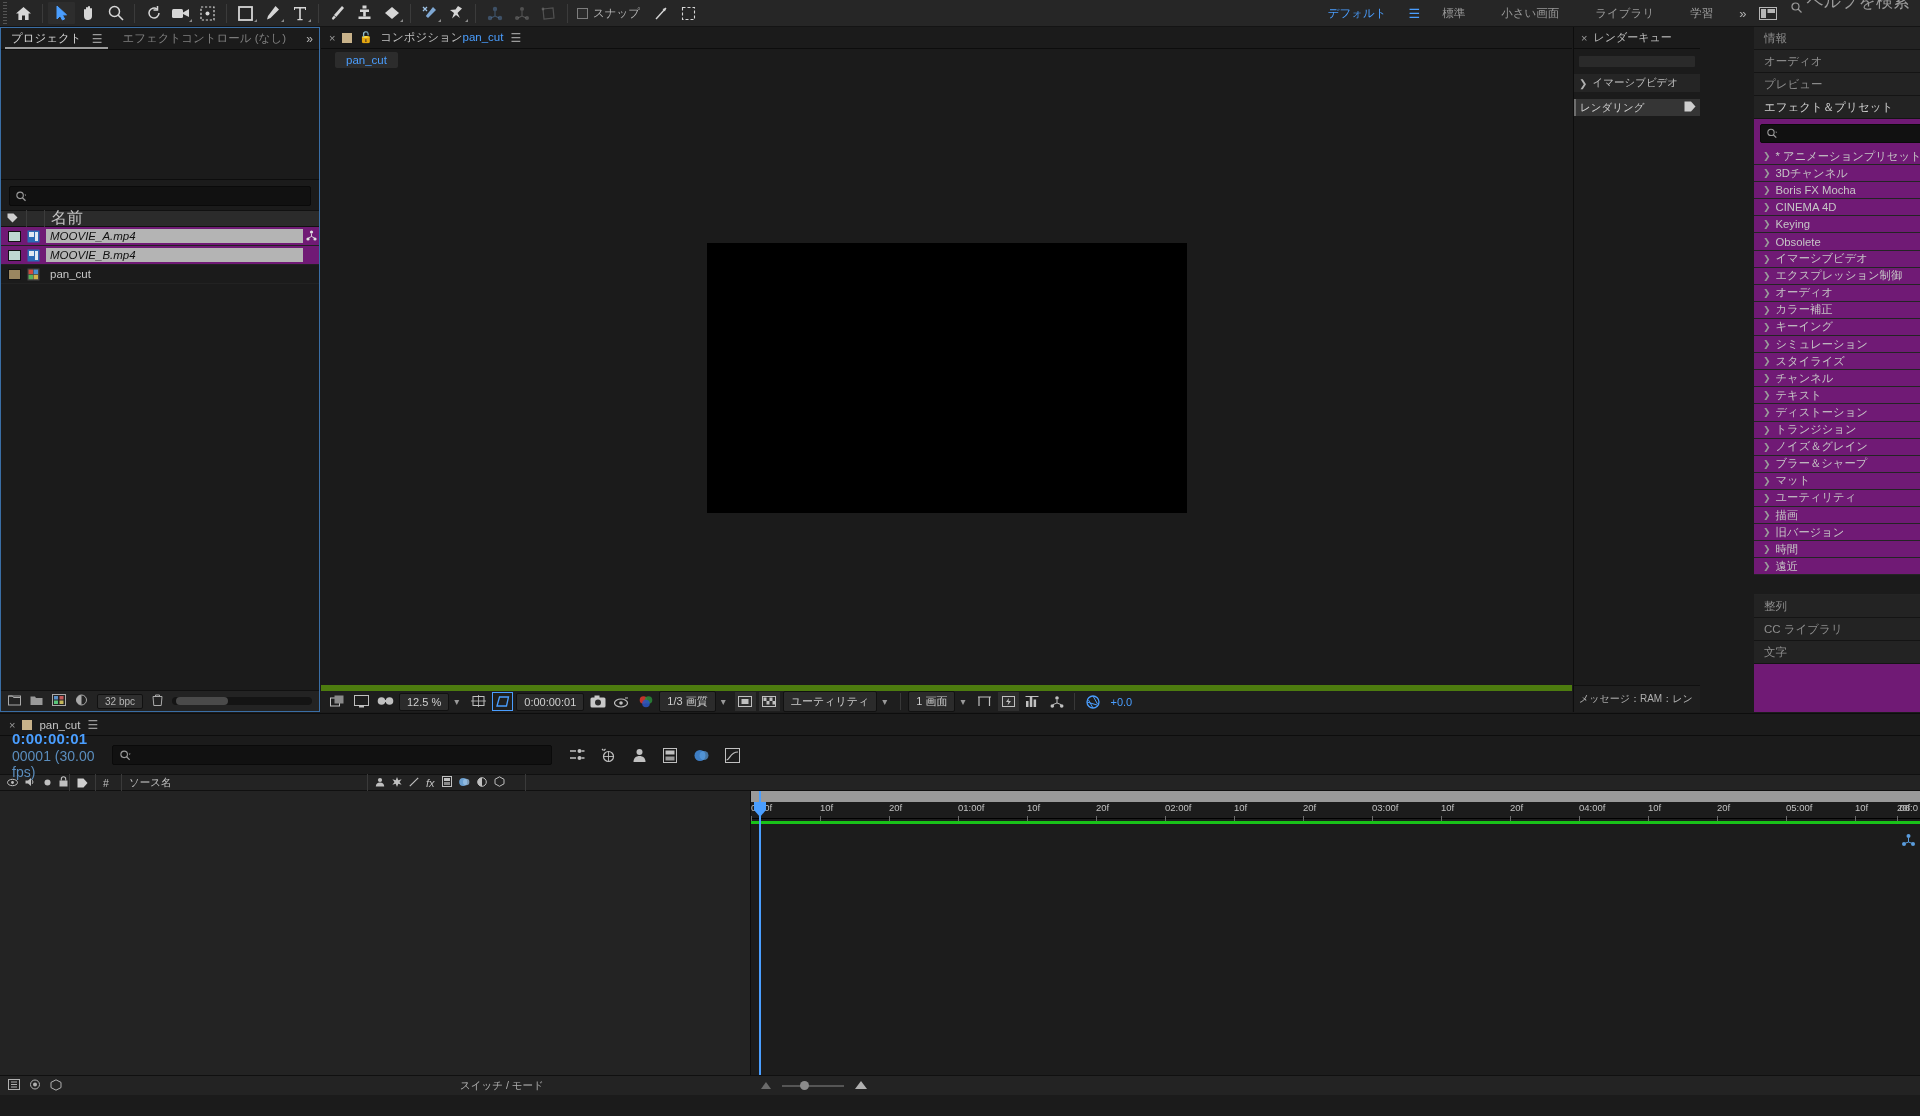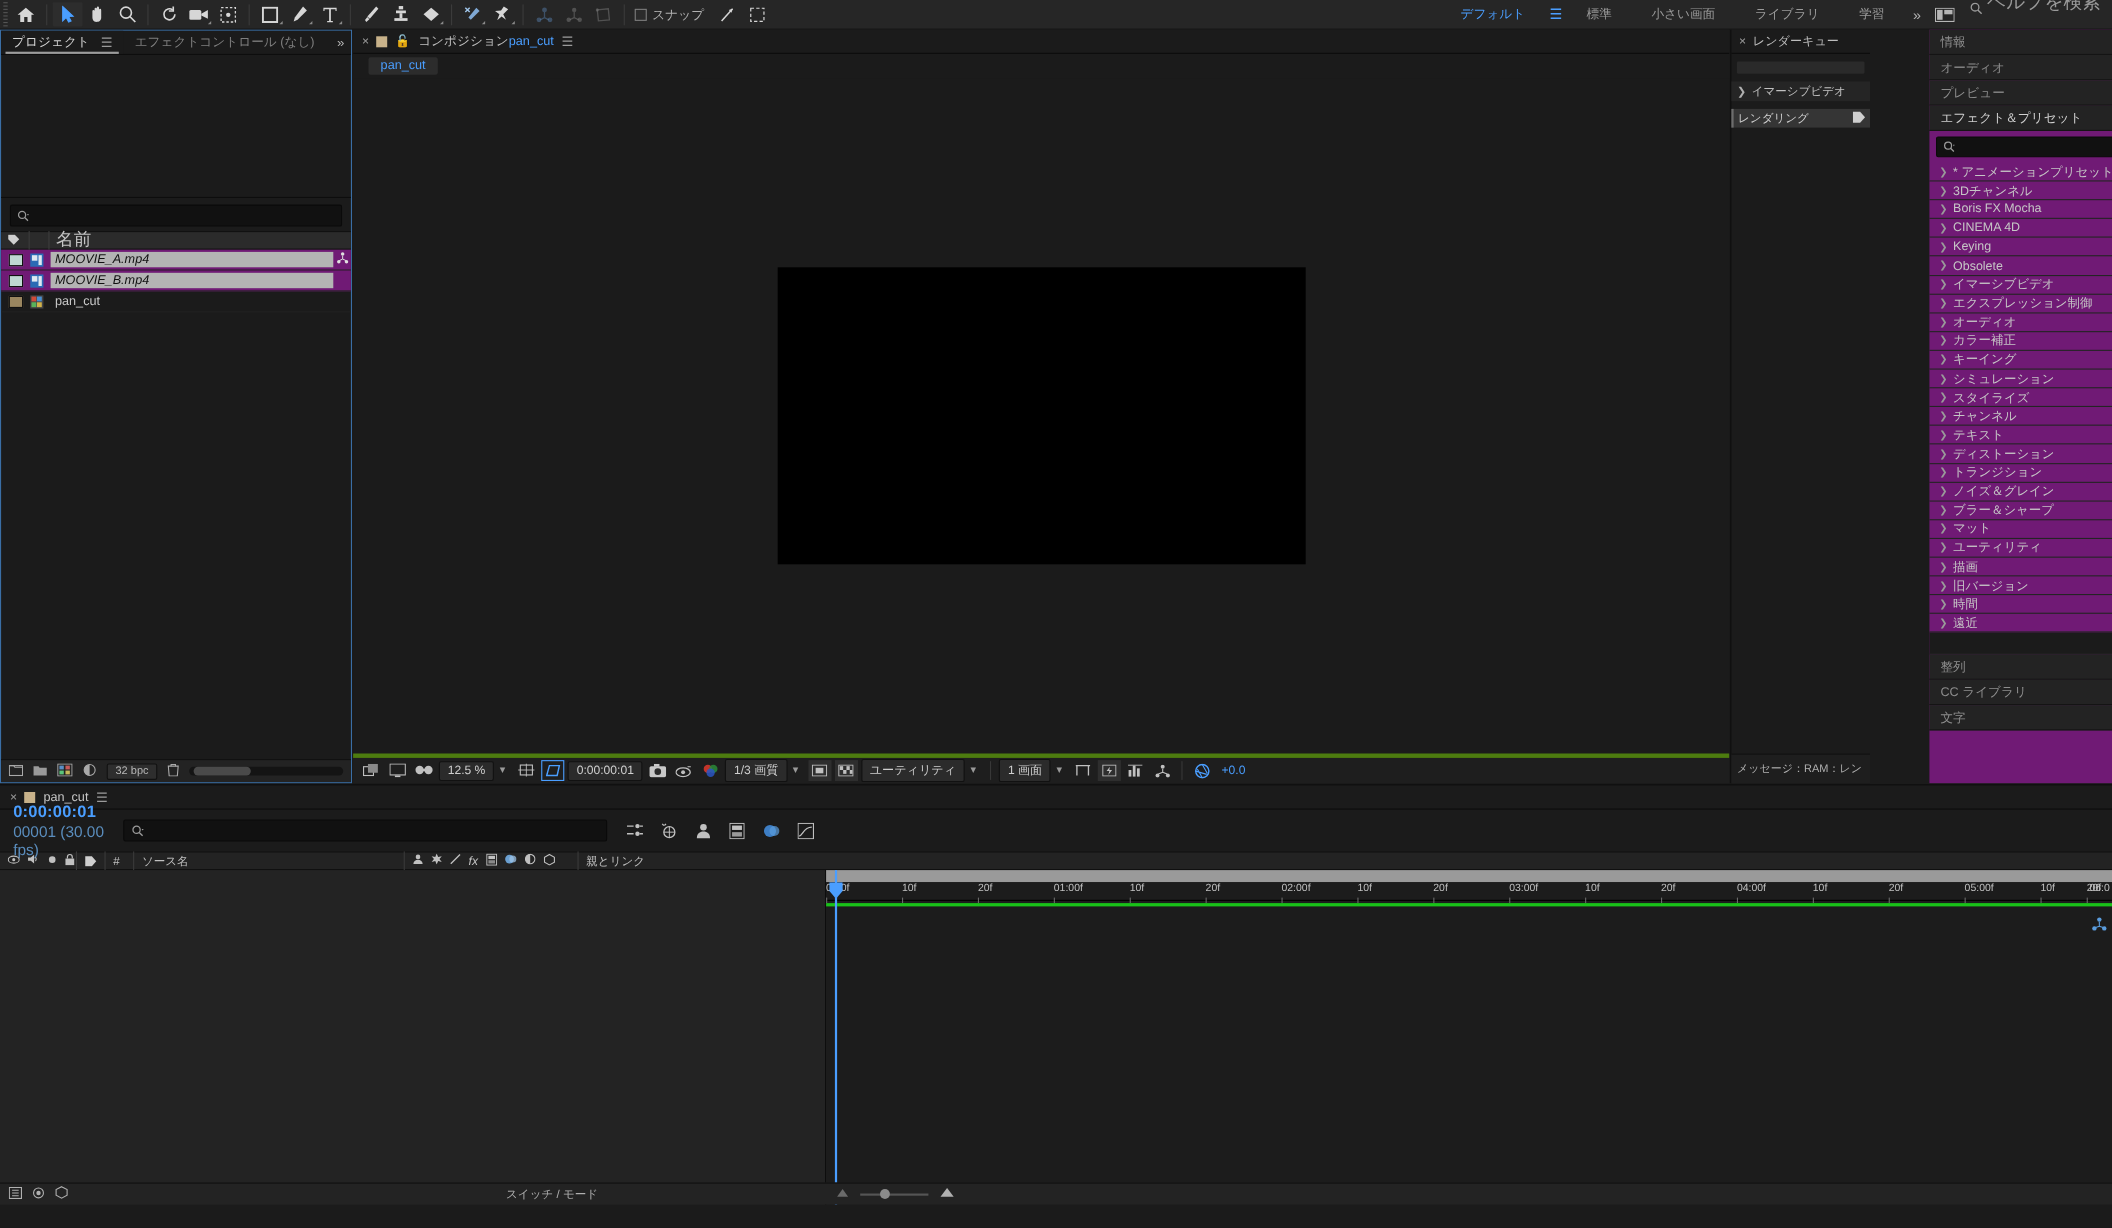--- a/index.html
+++ b/index.html
@@ -103,21 +103,21 @@
   .comp-tabrow .ttl b{ color:#4a9eff; font-weight:normal; }
   .comp-tabrow .burger{ color:#9a9a9a; font-size:12px; }
   .crumbrow{ height:22px; display:flex; align-items:center; padding-left:14px; }
   .crumb{ background:#2c2c2c; color:#4a9eff; font-size:11.5px; padding:2px 11px;
     border-radius:2px; }
   .comp-stage{ position:relative; height:calc(100% - 22px - 22px - 27px);
      background:#1b1b1b; display:flex; align-items:center; justify-content:center; }
   .comp-frame{ width:480px; height:270px; background:#000; }
   .comp-bottom{
     position:absolute; left:0; right:0; bottom:0; height:27px; background:#1e1e1e;
-    border-top:4px solid #4d7c0f; display:flex; align-items:center; gap:3px; padding:0 6px;
+    border-top:6px solid #4d7c0f; display:flex; align-items:center; gap:3px; padding:0 6px;
     font-size:11px; color:#bfbfbf;
   }
   .cb-ico{ width:21px; height:21px; display:flex; align-items:center; justify-content:center; }
   .cb-field{ background:#2b2b2b; border:1px solid #111; border-radius:2px;
     padding:2px 7px; font-size:11px; color:#cfcfcf; }
   .cb-chev{ color:#9a9a9a; font-size:10px; padding:0 6px 0 2px; }
   .cb-sep{ width:1px;height:17px;background:#383838; margin:0 4px; }
   .cb-box{ width:21px;height:19px; border:1px solid #4a9eff; display:flex;
     align-items:center; justify-content:center; }
   .cb-box2{ width:21px;height:19px; background:#2e2e2e; display:flex;
@@ -953,21 +953,20 @@
               <circle cx="5" cy="5" r="4.3" fill="none" stroke="#c0c0c0"></circle>
               <path d="M5 0.7a4.3 4.3 0 000 8.6z" fill="#c0c0c0"></path>
             </svg>
         </span>
         <span>
           <svg width="11" height="11" viewBox="0 0 11 11">
               <path d="M5.5 0.8 L10 3.3 V7.8 L5.5 10.3 L1 7.8 V3.3 Z" fill="none" stroke="#c0c0c0"></path>
             </svg>
         </span>
       </div>
-      <div class="seg nb" style="flex:1">親とリンク</div>
     </div>
 
     <div class="tl-layers">
       <div class="tl-divider"></div>
       <div class="tl-right"></div>
       <div class="tl-workbar"></div>
       <div class="tl-ticks" id="tlTicks">
           <span class="tick" style="left: 0px;">0:00f<i></i></span>
           <span class="tick" style="left: 69px;">10f<i></i></span>
           <span class="tick" style="left: 138px;">20f<i></i></span>

